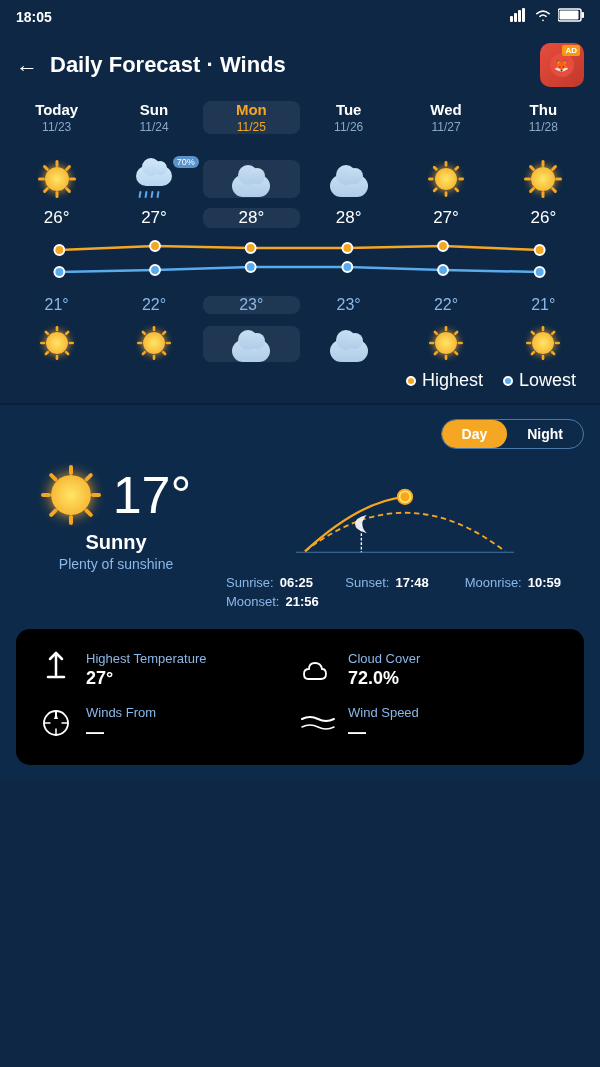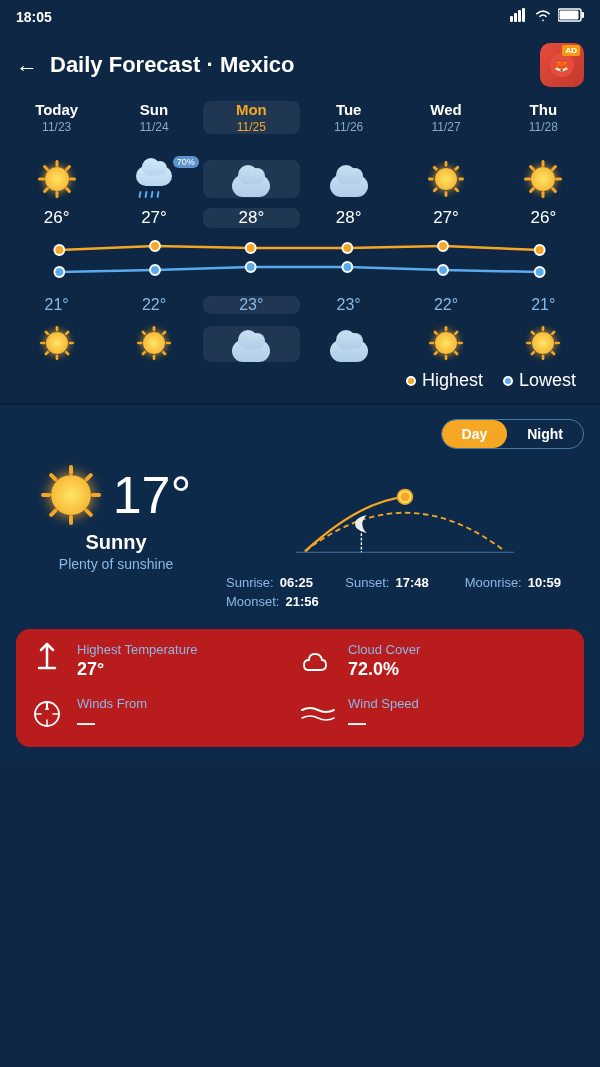--- a/index.html
+++ b/index.html
@@ -414,23 +414,23 @@
     }
     .time-row {
       display: flex;
       gap: 6px;
     }
     .time-label { color: #8bb8e8; }
     .time-value { font-weight: 600; }
 
     
     .details-card {
-      background: #b91c1c;
+      background: #000000;
       border-radius: 14px;
-      padding: 13px;
+      padding: 22px;
       margin-top: 8px;
     }
     .details-grid {
       display: grid;
       grid-template-columns: 1fr 1fr;
       gap: 16px 0;
     }
     .detail-item {
       display: flex;
       align-items: flex-start;
@@ -482,21 +482,21 @@
           <rect x="1.5" y="2.5" width="19" height="9" rx="1" fill="white"></rect>
           <rect x="23.5" y="4" width="2.5" height="6" rx="1" fill="white"></rect>
         </svg>
     </span>
   </div>
 </div>
 
 <div class="header">
   <div class="header-left">
     <span class="back-arrow">←</span>
-    <span class="header-title">Daily Forecast · Mexico</span>
+    <span class="header-title">Daily Forecast · Winds</span>
   </div>
   <div class="ad-badge">
     <svg width="28" height="28" viewBox="0 0 28 28">
       <circle cx="14" cy="14" r="12" fill="#e74c3c"></circle>
       <text x="14" y="19" text-anchor="middle" fill="white" font-size="12" font-weight="bold">🦊</text>
     </svg>
   </div>
 </div>
 
 <div class="forecast-section">

